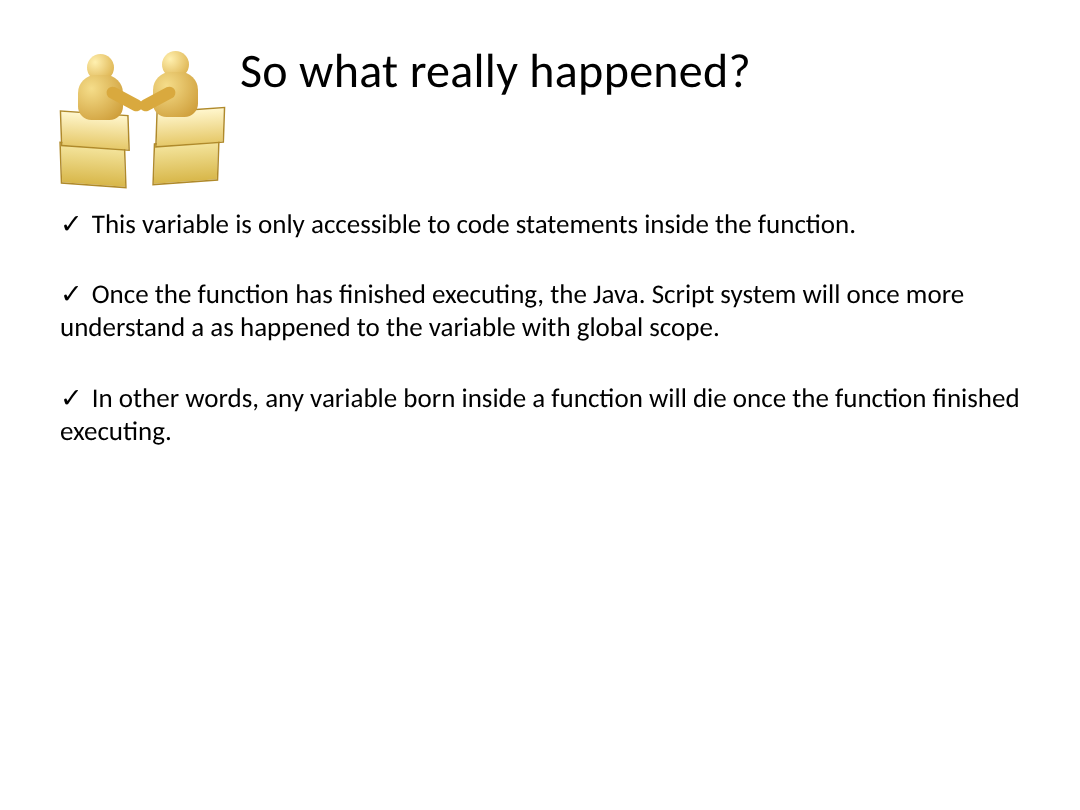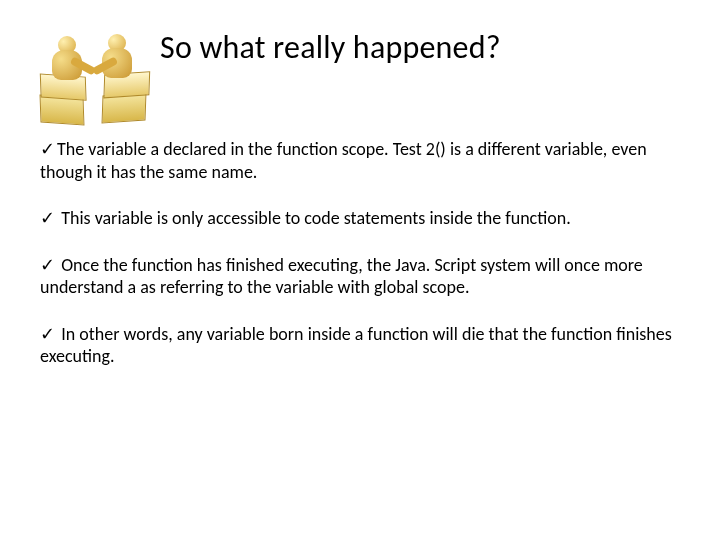--- a/index.html
+++ b/index.html
@@ -28,19 +28,18 @@
       <div class="laptop" style="left:62px; top:76px; transform: skewY(-6deg) rotate(2deg);"></div>
       <div class="person" style="left:18px; top:18px;"></div>
       <div class="person" style="left:68px; top:16px;"></div>
       <div class="arm" style="left:30px; top:44px; transform: rotate(28deg);"></div>
       <div class="arm" style="left:52px; top:44px; transform: rotate(-28deg);"></div>
     </div>
     <h1 class="title">So what really happened?</h1>
   </div>
 
   <div class="body">
-    <p class="bullet"><span class="check">✓</span><span>The variable a declared in the function scope. Test 2() is a different variable, even though it has the same name.</span></p>
     <p class="bullet"><span class="check">✓</span><span> This variable is only accessible to code statements inside the function.</span></p>
-    <p class="bullet"><span class="check">✓</span><span> Once the function has finished executing, the Java. Script system will once more understand a as referring to the variable with global scope.</span></p>
-    <p class="bullet"><span class="check">✓</span><span> In other words, any variable born inside a function will die that the function finishes executing.</span></p>
+    <p class="bullet"><span class="check">✓</span><span> Once the function has finished executing, the Java. Script system will once more understand a as happened to the variable with global scope.</span></p>
+    <p class="bullet"><span class="check">✓</span><span> In other words, any variable born inside a function will die once the function finished executing.</span></p>
   </div>
 
 </div>
 
 </body></html>

